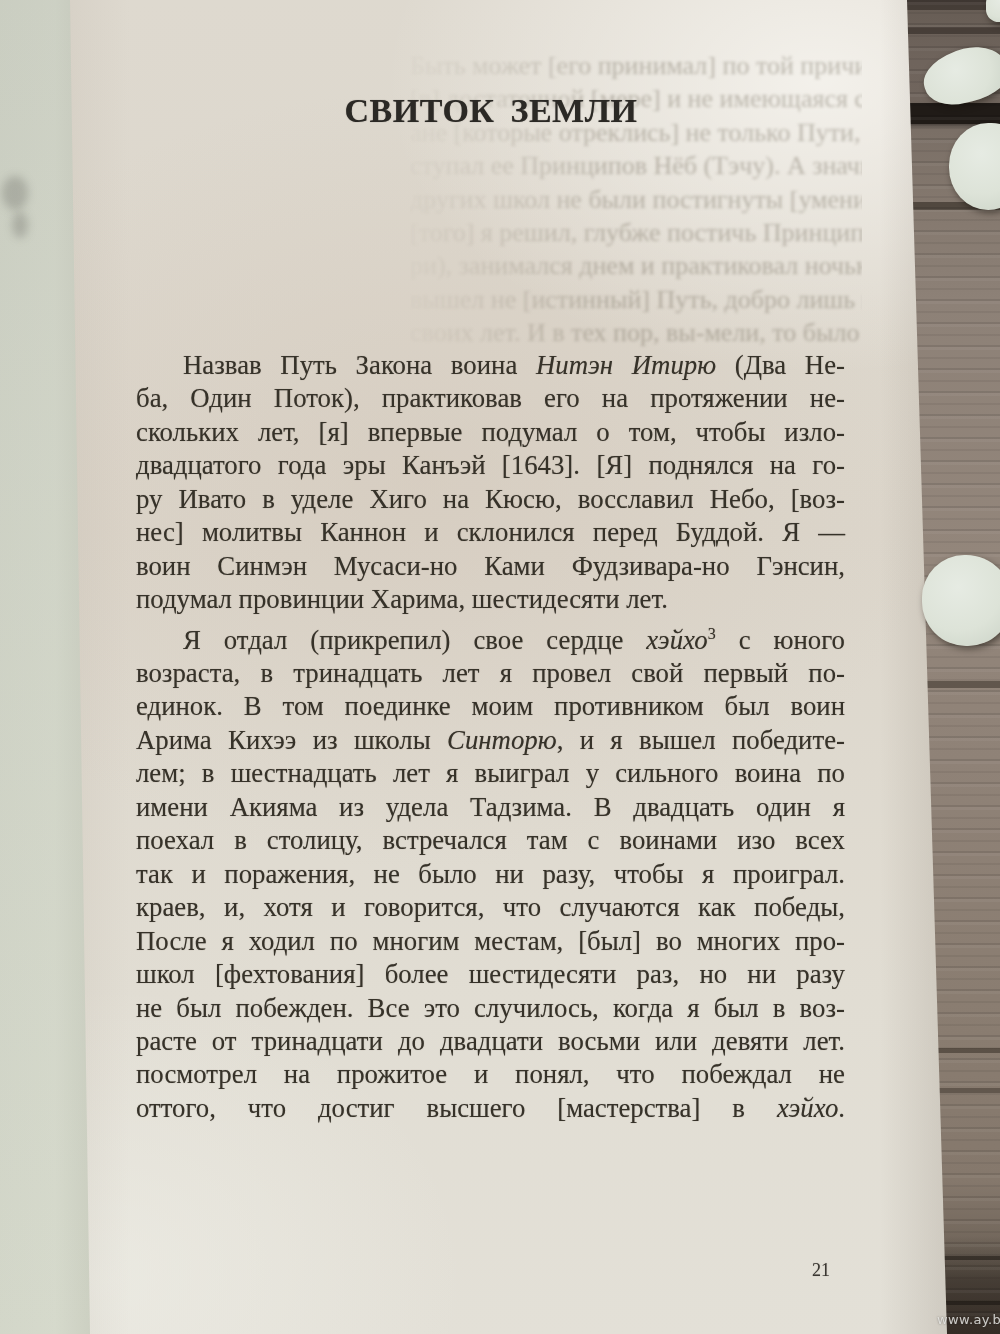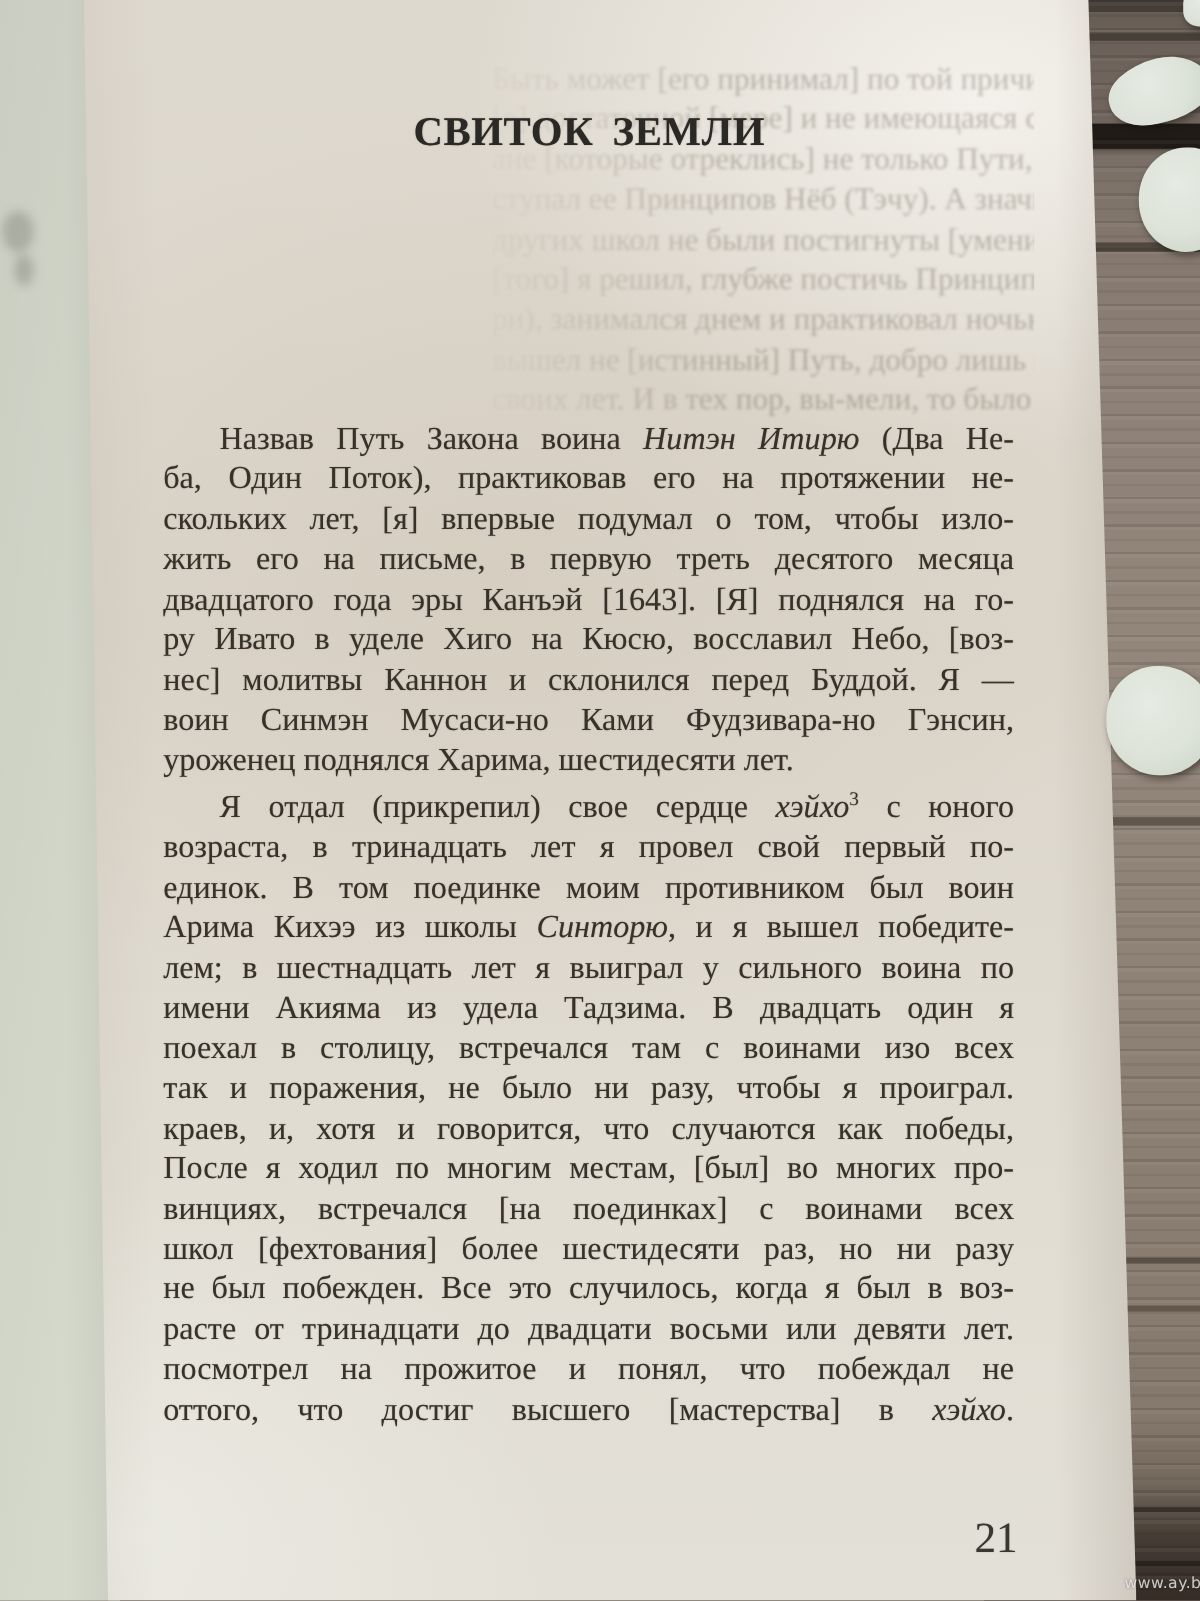--- a/index.html
+++ b/index.html
@@ -74,21 +74,21 @@
   
   .body{position:absolute;left:136px;top:349px;width:709px;
     font-size:26.8px;line-height:33.45px;color:#363229;
     text-shadow:0 0 1px rgba(70,63,55,0.45);}
   .bline{text-align:left;}
   .bline.just{text-align:justify;text-align-last:justify;}
   .bline.ind{padding-left:47px;}
   .it{font-style:italic;}
   .sup{font-size:0.6em;vertical-align:super;}
 
-  .pagenum{position:absolute;left:812px;top:1260px;font-size:36px;color:#3a3732;
+  .pagenum{position:absolute;left:812px;top:1260px;font-size:18px;color:#3a3732;
     text-shadow:0 0 1px rgba(70,63,55,0.4);}
 
   
   .watermark{position:absolute;left:937px;top:1312px;z-index:6;
     font-family:"DejaVu Sans","Liberation Sans",sans-serif;font-size:13px;
     color:rgba(238,238,236,0.82);letter-spacing:0.4px;
     text-shadow:0 0 2px rgba(50,45,40,0.55);}
 </style>
 </head>
 <body>
@@ -127,37 +127,35 @@
         <div class="gline">[того] я решил, глубже постичь Принцип Пути (До-</div>
         <div class="gline">ри), занимался днем и практиковал ночью, однако</div>
         <div class="gline">вышел не [истинный] Путь, добро лишь где-то в пыли</div>
         <div class="gline">своих лет. И в тех пор, вы-мели, то было Путь, с</div>
       </div>
     <div class="title">СВИТОК ЗЕМЛИ</div>
     <div class="body">
         <div class="bline just ind"><span>Назвав Путь Закона воина </span><span class="it">Нитэн Итирю</span><span> (Два Не-</span></div>
         <div class="bline just"><span>ба, Один Поток), практиковав его на протяжении не-</span></div>
         <div class="bline just"><span>скольких лет, [я] впервые подумал о том, чтобы изло-</span></div>
-        <div class="bline just"><span>жить его на письме, в первую треть десятого месяца</span></div>
         <div class="bline just"><span>двадцатого года эры Канъэй [1643]. [Я] поднялся на го-</span></div>
         <div class="bline just"><span>ру Ивато в уделе Хиго на Кюсю, восславил Небо, [воз-</span></div>
         <div class="bline just"><span>нес] молитвы Каннон и склонился перед Буддой. Я —</span></div>
         <div class="bline just"><span>воин Синмэн Мусаси-но Ками Фудзивара-но Гэнсин,</span></div>
-        <div class="bline"><span>уроженец поднялся Харима, шестидесяти лет.</span></div>
+        <div class="bline"><span>подумал провинции Харима, шестидесяти лет.</span></div>
         <div class="bline just ind"><span>Я отдал (прикрепил) свое сердце </span><span class="it">хэйхо</span><span class="sup">3</span><span> с юного</span></div>
         <div class="bline just"><span>возраста, в тринадцать лет я провел свой первый по-</span></div>
         <div class="bline just"><span>единок. В том поединке моим противником был воин</span></div>
         <div class="bline just"><span>Арима Кихээ из школы </span><span class="it">Синторю</span><span>, и я вышел победите-</span></div>
         <div class="bline just"><span>лем; в шестнадцать лет я выиграл у сильного воина по</span></div>
         <div class="bline just"><span>имени Акияма из удела Тадзима. В двадцать один я</span></div>
         <div class="bline just"><span>поехал в столицу, встречался там с воинами изо всех</span></div>
         <div class="bline just"><span>так и поражения, не было ни разу, чтобы я проиграл.</span></div>
         <div class="bline just"><span>краев, и, хотя и говорится, что случаются как победы,</span></div>
         <div class="bline just"><span>После я ходил по многим местам, [был] во многих про-</span></div>
-        <div class="bline just"><span>винциях, встречался [на поединках] с воинами всех</span></div>
         <div class="bline just"><span>школ [фехтования] более шестидесяти раз, но ни разу</span></div>
         <div class="bline just"><span>не был побежден. Все это случилось, когда я был в воз-</span></div>
         <div class="bline just"><span>расте от тринадцати до двадцати восьми или девяти лет.</span></div>
         <div class="bline just"><span>посмотрел на прожитое и понял, что побеждал не</span></div>
         <div class="bline just"><span>оттого, что достиг высшего [мастерства] в </span><span class="it">хэйхо</span><span>.</span></div>
       </div>
     <div class="pagenum">21</div>
   </div>
 
   <div class="watermark">www.ay.by</div>

